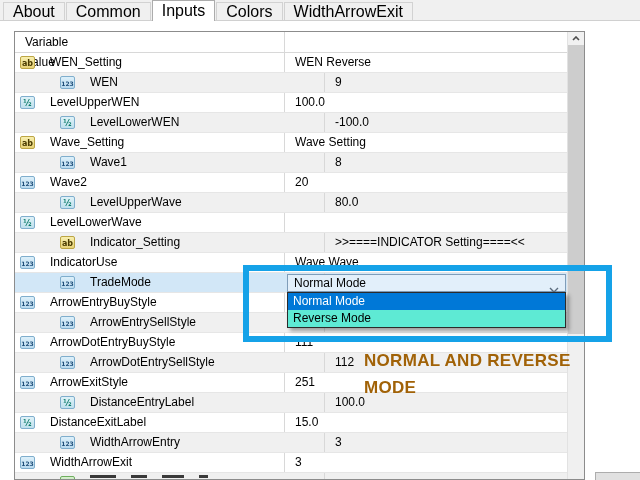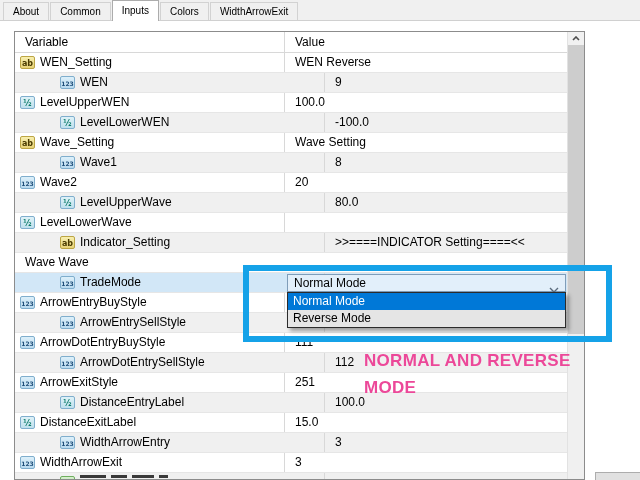--- a/index.html
+++ b/index.html
@@ -11,41 +11,41 @@
   }
   
   .tabstrip{
     position:absolute;top:0;left:0;right:0;height:21px;
     background:#F0F0F0;border-bottom:1px solid #D0D0D0;
     display:flex;align-items:flex-end;padding-left:3px;box-sizing:border-box;
   }
   .tab{
     height:17px;line-height:17px;padding:0 9px;margin-right:1px;
     background:#F0F0F0;border:1px solid #D2D2D2;border-bottom:none;
-    font-size:10px;color:#000;cursor:default;white-space:nowrap;
+    font-size:16px;color:#000;cursor:default;white-space:nowrap;
   }
   .tab.active{
     background:#ffffff;border-color:#ACACAC;
     height:20px;line-height:19px;margin-bottom:-1px;position:relative;z-index:3;
   }
   
   .ptable{
     position:absolute;left:14px;top:31px;width:571px;height:449px;
     background:#fff;border:1px solid #8C8C8C;box-sizing:border-box;overflow:hidden;
   }
   .tcontent{position:absolute;left:0;top:0;right:17px;bottom:0;}
-  .thead{height:20px;border-bottom:1px solid #D8D8D8;display:flex;background:#fff;}
+  .thead{height:20px;border-bottom:1px solid #D8D8D8;display:flex;background:#fff;flex-direction:column;}
   .thead .hc{font-size:12px;color:#000;line-height:20px;padding-left:10px;box-sizing:border-box;}
   .thead .hc.var{width:270px;border-right:1px solid #D8D8D8;}
   .thead .hc.val{flex:1;}
   .row{height:20px;display:flex;border-bottom:1px solid #E6E6E6;box-sizing:border-box;background:#fff;}
   .row.stripe{background:#F0F0F0;padding-left:40px;}
   .row.selected{background:#D2E7F7;}
   .cell{font-size:12px;color:#000;line-height:19px;box-sizing:border-box;overflow:hidden;white-space:nowrap;}
-  .cell.var{width:270px;border-right:1px solid #D8D8D8;padding-left:5px;display:flex;align-items:center;}
+  .cell.var{width:270px;border-right:1px solid #D8D8D8;padding-left:5px;display:flex;align-items:center;gap:10px;}
   .cell.val{flex:1;padding-left:10px;}
   .ticon{
     display:inline-block;width:15px;height:13px;border-radius:2px;margin-right:5px;
     font-weight:bold;text-align:center;line-height:13px;flex:0 0 auto;
     font-family:"DejaVu Sans",sans-serif;box-sizing:border-box;
   }
   .ticon.string{background:linear-gradient(#F8EFAF,#E7D276);border:1px solid #BCA544;color:#4A3B00;font-size:8px;}
   .ticon.integer{background:linear-gradient(#DDF0FA,#B9DAEF);border:1px solid #7FAECD;color:#1F4E79;font-size:6px;}
   .ticon.double{background:linear-gradient(#DFF2F8,#BFE0ED);border:1px solid #7FAECD;color:#0E7C6B;font-size:8px;}
   .ticon.bool{background:linear-gradient(#D8F0D0,#A9DA9B);border:1px solid #6FAE5F;color:#1E5E1E;font-size:7px;}
@@ -60,29 +60,29 @@
     position:absolute;left:287px;top:274px;width:279px;height:18px;box-sizing:border-box;
     background:#E2EFFA;border:1px solid #7F9DB9;font-size:12px;line-height:16px;
     padding-left:6px;color:#000;z-index:20;
   }
   .combo .chev{position:absolute;right:6px;top:6px;}
   .ddlist{
     position:absolute;left:287px;top:292px;width:279px;box-sizing:border-box;
     background:#fff;border:1px solid #2B2B2B;z-index:21;
     box-shadow:3px 3px 4px rgba(0,0,0,0.35);
   }
-  .ddopt{height:17px;line-height:17px;font-size:12px;padding-left:5px;color:#000;background:#e5e5e5;white-space:nowrap;}
+  .ddopt{height:17px;line-height:17px;font-size:12px;padding-left:5px;color:#000;background:#5eead4;white-space:nowrap;}
   .ddopt.hl{background:#0078D7;color:#fff;}
   
   .ann-rect{
     position:absolute;left:243px;top:265px;width:369px;height:77px;box-sizing:border-box;
     border:6px solid #15A2E8;z-index:40;pointer-events:none;
   }
   .ann-text{
-    position:absolute;left:364px;z-index:41;color:#ec4899;
+    position:absolute;left:364px;z-index:41;color:#a16207;
     font-size:17px;font-weight:bold;letter-spacing:0.3px;white-space:nowrap;
   }
   .ann-l1{top:351px;}
   .ann-l2{top:378px;}
   
   .br-button{
     position:absolute;left:595px;top:472px;width:60px;height:20px;
     background:#E1E1E1;border:1px solid #ADADAD;box-sizing:border-box;z-index:5;
   }
 </style>
@@ -167,20 +167,24 @@
           </div>
         </div>
         <div class="row stripe">
           <div class="cell var">
             <span class="ticon string">ab</span>
             <span>Indicator_Setting</span>
           </div>
           <div class="cell val">&gt;&gt;====INDICATOR Setting====&lt;&lt;</div>
         </div>
         <div class="row">
+          <div class="cell var">
+            <span class="ticon integer">123</span>
+            <span>IndicatorUse</span>
+          </div>
           <div class="cell val">Wave Wave</div>
         </div>
         <div class="row stripe selected">
           <div class="cell var">
             <span class="ticon integer">123</span>
             <span>TradeMode</span>
           </div>
           <div class="cell val">Normal Mode</div>
         </div>
         <div class="row">

